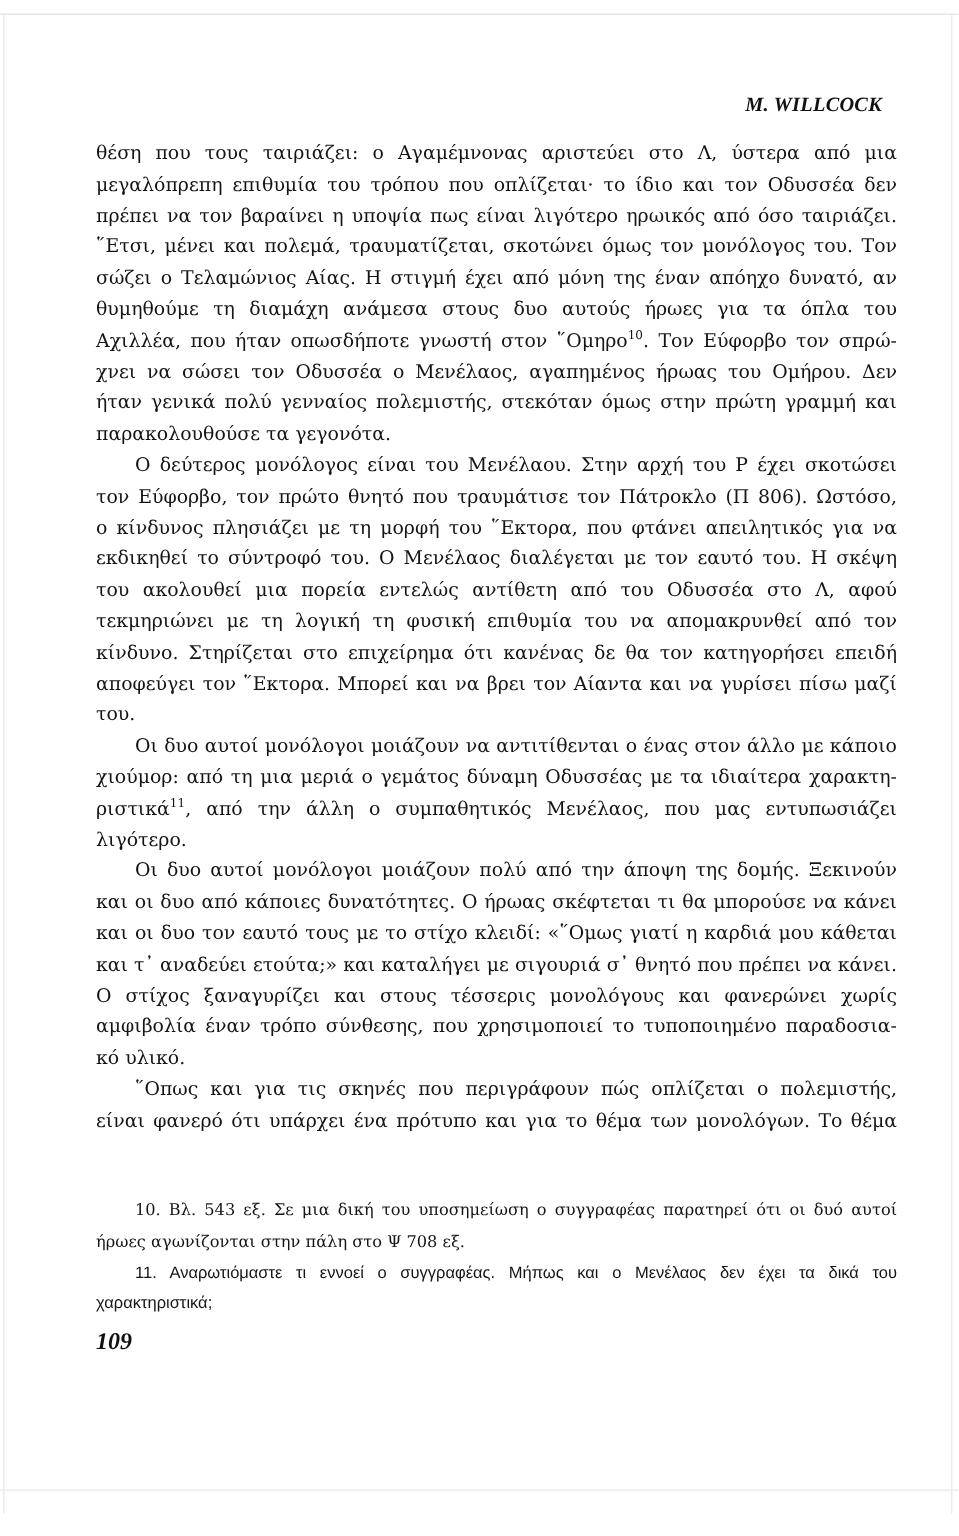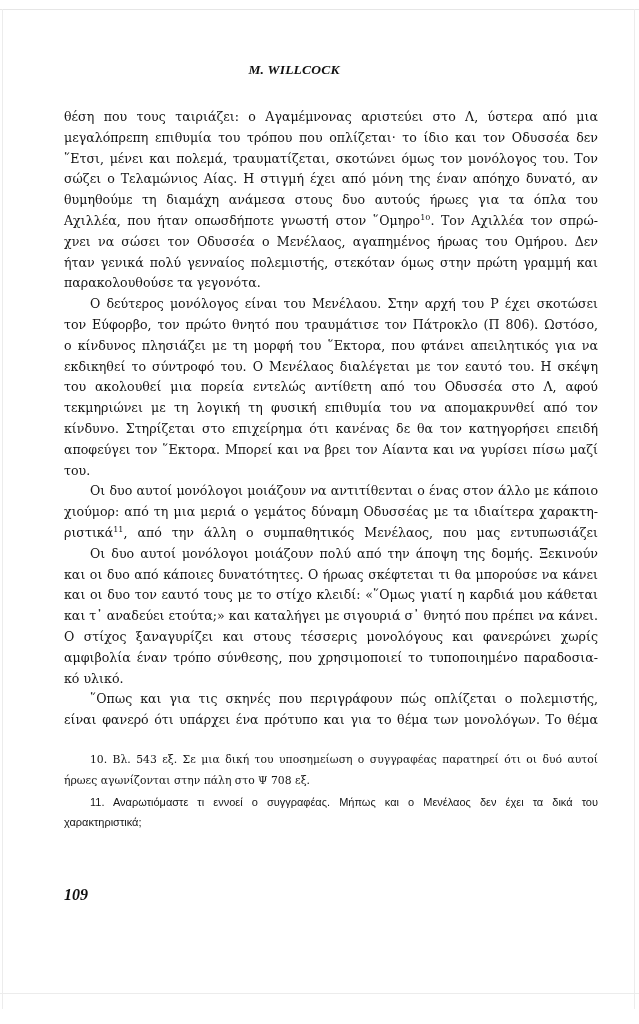--- a/index.html
+++ b/index.html
@@ -6,36 +6,35 @@
   body { width: 639px; height: 1024px; position: relative; overflow: hidden; }
   .page {
     position: absolute; left: 0; top: 0; width: 639px; height: 1024px;
     background: #ffffff;
   }
   .edge-top { position: absolute; left: 0; top: 9px; width: 639px; height: 1px; background: #e6e6e6; }
   .edge-left { position: absolute; left: 2px; top: 9px; width: 1px; height: 1000px; background: #ececec; }
   .edge-right { position: absolute; right: 4px; top: 9px; width: 1px; height: 1000px; background: #ececec; }
   .edge-bottom { position: absolute; left: 0; bottom: 30px; width: 639px; height: 1px; background: #ececec; }
   .running-head {
-    position: absolute; top: 62px; left: 0; width: 588px; text-align: center;
+    position: absolute; top: 62px; left: 0; width: 588px; text-align: right;
     font-family: "Liberation Serif", serif; font-style: italic; font-weight: bold;
     font-size: 13.5px; color: #111; letter-spacing: 0.2px;
   }
   .body-text {
     position: absolute; left: 64px; top: 92px; width: 534px;
     font-family: "DejaVu Serif", serif; font-size: 12.6px; line-height: 20.8px;
     color: #141414;
-    margin-top: 15px;
   }
   .line { display: block; white-space: nowrap; text-align: justify; text-align-last: justify; height: 20.8px; overflow: visible; }
   .line.last { text-align-last: left; }
   .line.indent { padding-left: 26px; }
   sup { font-size: 8px; line-height: 0; vertical-align: 5px; }
   .footnotes {
-    position: absolute; left: 64px; top: 750px; width: 534px;
+    position: absolute; left: 64px; top: 797px; width: 534px;
     font-family: "DejaVu Serif", serif; font-size: 10.8px; line-height: 20.6px;
     color: #141414;
   }
   .footnote-bold { font-family: "Liberation Sans", sans-serif; font-weight: normal; font-size: 11px; }
   .page-number {
     position: absolute; left: 64px; top: 886px;
     font-family: "Liberation Serif", serif; font-style: italic; font-weight: bold;
     font-size: 16px; color: #111;
   }
 </style>
@@ -46,39 +45,41 @@
   <div class="edge-top"></div>
   <div class="edge-left"></div>
   <div class="edge-right"></div>
   <div class="edge-bottom"></div>
 
   <div class="running-head">M. WILLCOCK</div>
 
   <div class="body-text" id="body-text">
       <span class="line"><span>θέση που τους ταιριάζει: ο Αγαμέμνονας αριστεύει στο Λ, ύστερα από μια</span></span>
       <span class="line"><span>μεγαλόπρεπη επιθυμία του τρόπου που οπλίζεται· το ίδιο και τον Οδυσσέα δεν</span></span>
+      <span class="line"><span>πρέπει να τον βαραίνει η υποψία πως είναι λιγότερο ηρωικός από όσο ταιριάζει.</span></span>
       <span class="line"><span>῞Ετσι, μένει και πολεμά, τραυματίζεται, σκοτώνει όμως τον μονόλογος του. Τον</span></span>
       <span class="line"><span>σώζει ο Τελαμώνιος Αίας. Η στιγμή έχει από μόνη της έναν απόηχο δυνατό, αν</span></span>
       <span class="line"><span>θυμηθούμε τη διαμάχη ανάμεσα στους δυο αυτούς ήρωες για τα όπλα του</span></span>
-      <span class="line"><span>Αχιλλέα, που ήταν οπωσδήποτε γνωστή στον ῞Ομηρο</span><sup>10</sup><span>. Τον Αχιλλέα τον σπρώ-</span></span>
+      <span class="line"><span>Αχιλλέα, που ήταν οπωσδήποτε γνωστή στον ῞Ομηρο</span><sup>10</sup><span>. Τον Εύφορβο τον σπρώ-</span></span>
       <span class="line"><span>χνει να σώσει τον Οδυσσέα ο Μενέλαος, αγαπημένος ήρωας του Ομήρου. Δεν</span></span>
       <span class="line"><span>ήταν γενικά πολύ γενναίος πολεμιστής, στεκόταν όμως στην πρώτη γραμμή και</span></span>
       <span class="line last"><span>παρακολουθούσε τα γεγονότα.</span></span>
       <span class="line indent"><span>Ο δεύτερος μονόλογος είναι του Μενέλαου. Στην αρχή του Ρ έχει σκοτώσει</span></span>
       <span class="line"><span>τον Εύφορβο, τον πρώτο θνητό που τραυμάτισε τον Πάτροκλο (Π 806). Ωστόσο,</span></span>
       <span class="line"><span>ο κίνδυνος πλησιάζει με τη μορφή του ῞Εκτορα, που φτάνει απειλητικός για να</span></span>
       <span class="line"><span>εκδικηθεί το σύντροφό του. Ο Μενέλαος διαλέγεται με τον εαυτό του. Η σκέψη</span></span>
       <span class="line"><span>του ακολουθεί μια πορεία εντελώς αντίθετη από του Οδυσσέα στο Λ, αφού</span></span>
       <span class="line"><span>τεκμηριώνει με τη λογική τη φυσική επιθυμία του να απομακρυνθεί από τον</span></span>
       <span class="line"><span>κίνδυνο. Στηρίζεται στο επιχείρημα ότι κανένας δε θα τον κατηγορήσει επειδή</span></span>
       <span class="line"><span>αποφεύγει τον ῞Εκτορα. Μπορεί και να βρει τον Αίαντα και να γυρίσει πίσω μαζί</span></span>
       <span class="line last"><span>του.</span></span>
       <span class="line indent"><span>Οι δυο αυτοί μονόλογοι μοιάζουν να αντιτίθενται ο ένας στον άλλο με κάποιο</span></span>
       <span class="line"><span>χιούμορ: από τη μια μεριά ο γεμάτος δύναμη Οδυσσέας με τα ιδιαίτερα χαρακτη-</span></span>
       <span class="line"><span>ριστικά</span><sup>11</sup><span>, από την άλλη ο συμπαθητικός Μενέλαος, που μας εντυπωσιάζει</span></span>
+      <span class="line last"><span>λιγότερο.</span></span>
       <span class="line indent"><span>Οι δυο αυτοί μονόλογοι μοιάζουν πολύ από την άποψη της δομής. Ξεκινούν</span></span>
       <span class="line"><span>και οι δυο από κάποιες δυνατότητες. Ο ήρωας σκέφτεται τι θα μπορούσε να κάνει</span></span>
       <span class="line"><span>και οι δυο τον εαυτό τους με το στίχο κλειδί: «῞Ομως γιατί η καρδιά μου κάθεται</span></span>
       <span class="line"><span>και τ᾽ αναδεύει ετούτα;» και καταλήγει με σιγουριά σ᾽ θνητό που πρέπει να κάνει.</span></span>
       <span class="line"><span>Ο στίχος ξαναγυρίζει και στους τέσσερις μονολόγους και φανερώνει χωρίς</span></span>
       <span class="line"><span>αμφιβολία έναν τρόπο σύνθεσης, που χρησιμοποιεί το τυποποιημένο παραδοσια-</span></span>
       <span class="line last"><span>κό υλικό.</span></span>
       <span class="line indent"><span>῞Οπως και για τις σκηνές που περιγράφουν πώς οπλίζεται ο πολεμιστής,</span></span>
       <span class="line"><span>είναι φανερό ότι υπάρχει ένα πρότυπο και για το θέμα των μονολόγων. Το θέμα</span></span>
     </div>

